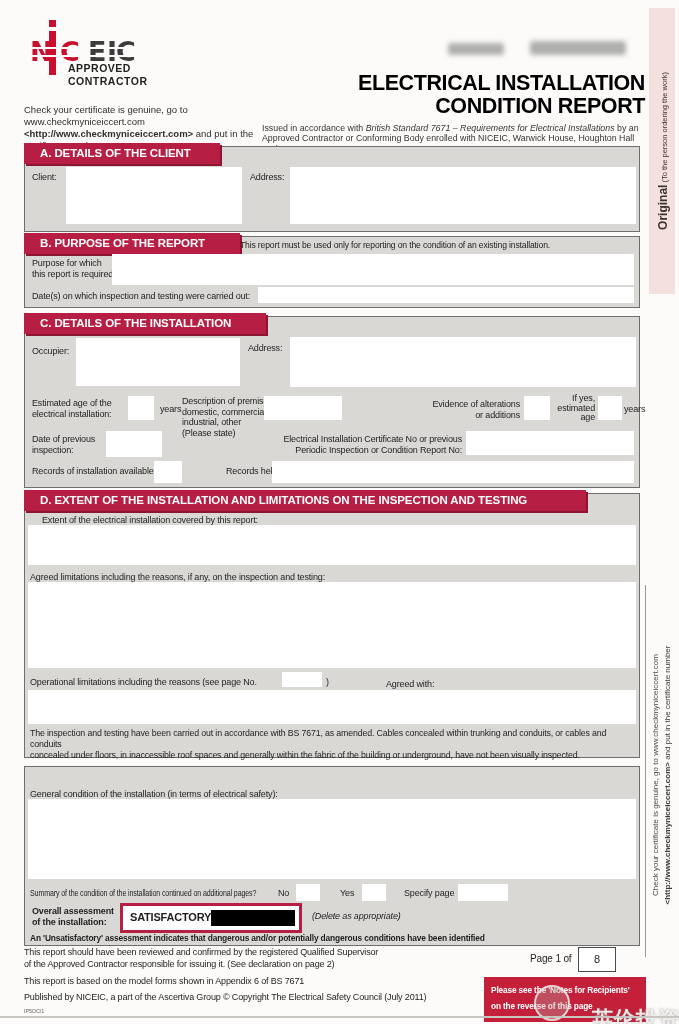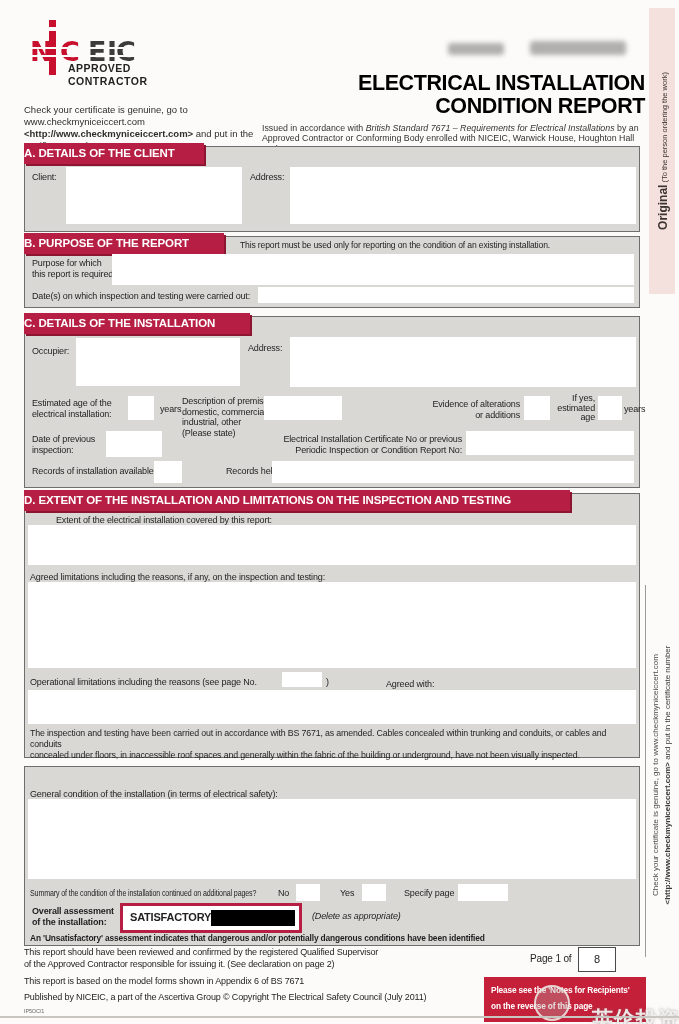--- a/index.html
+++ b/index.html
@@ -7,21 +7,21 @@
         font-family:"Liberation Sans",sans-serif;color:#1e1e1e;overflow:hidden;margin:0 auto;}
   .abs{position:absolute;}
   .lbl{position:absolute;font-size:9px;line-height:10.5px;letter-spacing:-0.15px;
        color:#1e1e1e;white-space:pre-line;}
   .r{text-align:right;}
   .b{font-weight:bold;}
   .i{font-style:italic;}
   .box{position:absolute;background:#ffffff;}
   .sec{position:absolute;left:24px;width:614px;background:#d9d8d5;border:1px solid #6e6e6e;}
   .bar{position:absolute;background:#b61e43;color:#fff;font-weight:bold;font-size:11.5px;
-       line-height:21px;height:21px;padding-left:0;letter-spacing:-0.1px;
+       line-height:21px;height:21px;padding-left:16px;letter-spacing:-0.1px;
        box-shadow:2px 2px 0 #8c1631;white-space:nowrap;overflow:hidden;}
   .blur{position:absolute;background:#8f8f8f;filter:blur(2.5px);opacity:.7;border-radius:3px;}
   .logoL{position:absolute;top:36px;font-size:27px;font-weight:900;letter-spacing:-1px;
          font-family:"DejaVu Sans",sans-serif;}
   .red{color:#c8102e;}
   .dark{color:#3d3b3c;}
   .vrot{position:absolute;white-space:nowrap;transform:translate(-50%,-50%) rotate(-90deg);}
   .xs{transform:scaleX(.76);transform-origin:0 50%;}
   .pagebox{position:absolute;background:#fff;border:1px solid #4a4a4a;text-align:center;
            font-size:11px;line-height:23px;}
@@ -120,21 +120,21 @@
 Periodic Inspection or Condition Report No:</div>
   <div class="box" style="left:466px;top:431px;width:168px;height:24px;"></div>
 
   <div class="lbl" style="left:32px;top:466px;">Records of installation available:</div>
   <div class="box" style="left:154px;top:461px;width:28px;height:22px;"></div>
   <div class="lbl" style="left:226px;top:466px;">Records held by:</div>
   <div class="box" style="left:272px;top:461px;width:362px;height:22px;"></div>
 
   <div class="sec" style="top:493px;height:263px;"></div>
   <div class="bar" style="left:24px;top:490px;width:546px;">D. EXTENT OF THE INSTALLATION AND LIMITATIONS ON THE INSPECTION AND TESTING</div>
-  <div class="lbl" style="left:44px;top:515px;padding-left:12px;">Extent of the electrical installation covered by this report:</div>
+  <div class="lbl" style="left:30px;top:515px;padding-left:12px;">Extent of the electrical installation covered by this report:</div>
   <div class="box" style="left:28px;top:525px;width:608px;height:40px;"></div>
   <div class="lbl" style="left:30px;top:572px;">Agreed limitations including the reasons, if any, on the inspection and testing:</div>
   <div class="box" style="left:28px;top:582px;width:608px;height:86px;"></div>
   <div class="lbl" style="left:386px;top:655px;margin-top:24px;">Agreed with:</div>
   <div class="lbl" style="left:30px;top:677px;">Operational limitations including the reasons (see page No.</div>
   <div class="box" style="left:282px;top:672px;width:40px;height:15px;"></div>
   <div class="lbl" style="left:326px;top:677px;">)</div>
   <div class="box" style="left:28px;top:690px;width:608px;height:34px;"></div>
   <div class="lbl" style="left:30px;top:728px;width:606px;font-size:8.8px;line-height:11px;">The inspection and testing have been carried out in accordance with BS 7671, as amended.  Cables concealed within trunking and conduits, or cables and conduits
 concealed under floors, in inaccessible roof spaces and generally within the fabric of the building or underground, have not  been visually inspected.</div>

